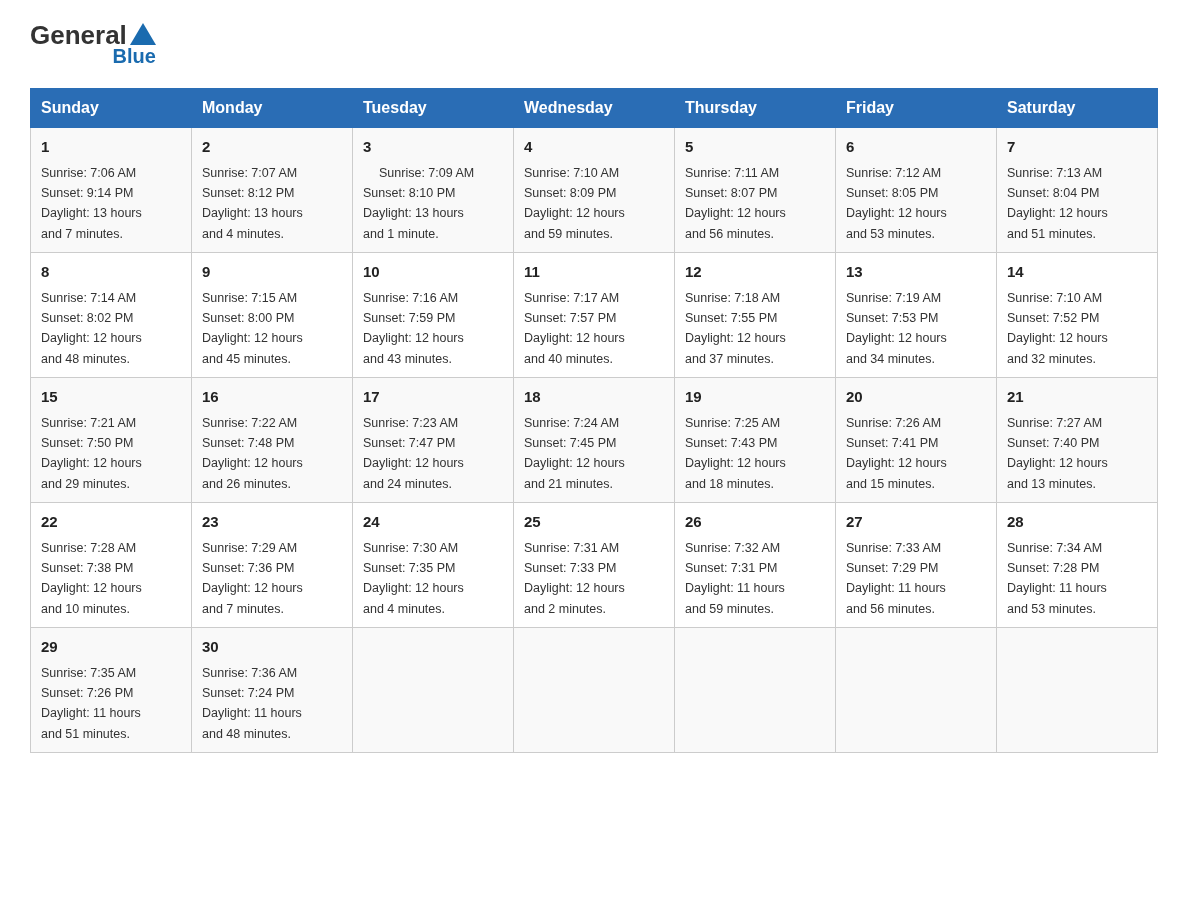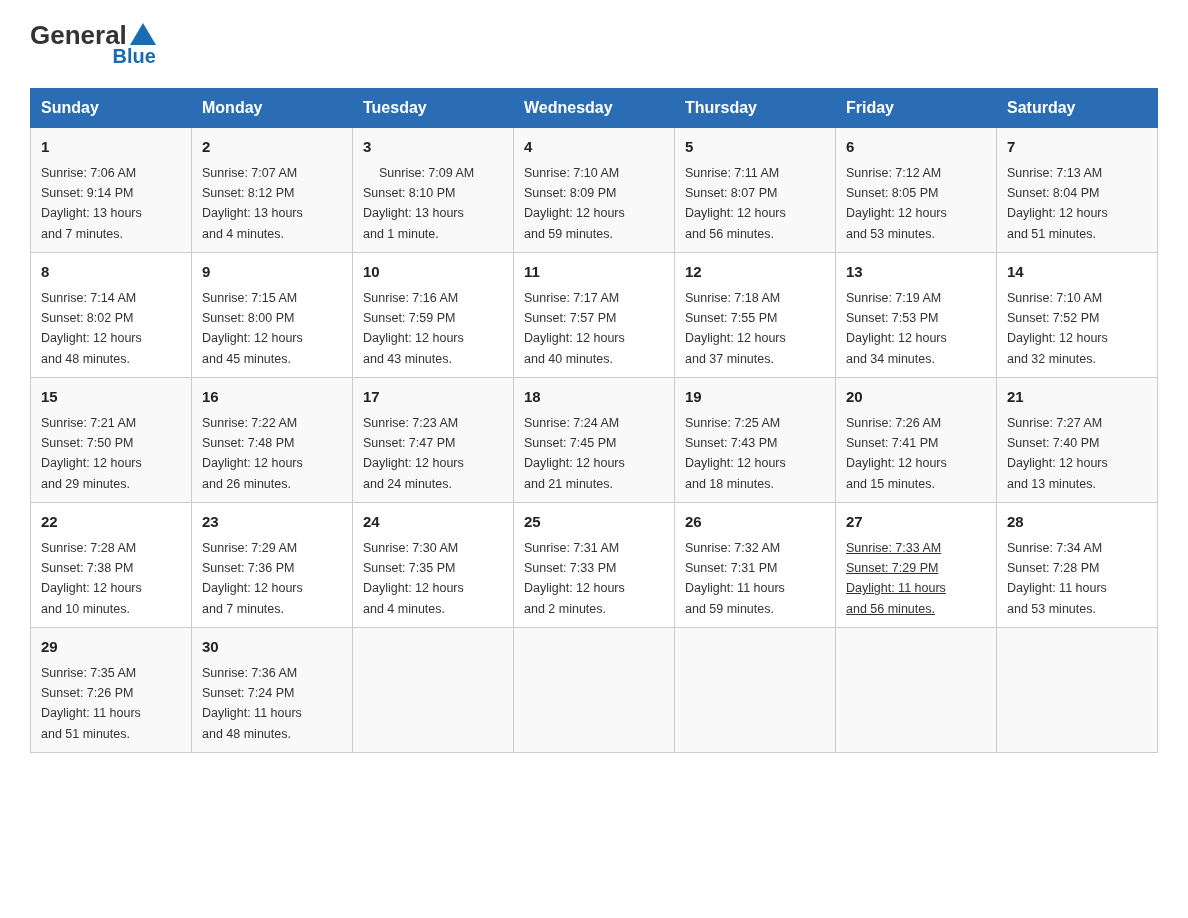--- a/index.html
+++ b/index.html
@@ -228,21 +228,21 @@
 Daylight: 12 hours
 and 4 minutes.</span></td>
         <td><span class="day-number">25</span><span class="day-info" style="white-space: pre-line;">Sunrise: 7:31 AM
 Sunset: 7:33 PM
 Daylight: 12 hours
 and 2 minutes.</span></td>
         <td><span class="day-number">26</span><span class="day-info" style="white-space: pre-line;">Sunrise: 7:32 AM
 Sunset: 7:31 PM
 Daylight: 11 hours
 and 59 minutes.</span></td>
-        <td><span class="day-number">27</span><span class="day-info" style="white-space: pre-line; text-decoration: underline;">Sunrise: 7:33 AM
+        <td><span class="day-number">27</span><span class="day-info" style="white-space: pre-line;">Sunrise: 7:33 AM
 Sunset: 7:29 PM
 Daylight: 11 hours
 and 56 minutes.</span></td>
         <td><span class="day-number">28</span><span class="day-info" style="white-space: pre-line;">Sunrise: 7:34 AM
 Sunset: 7:28 PM
 Daylight: 11 hours
 and 53 minutes.</span></td>
       </tr>
       <tr>
         <td><span class="day-number">29</span><span class="day-info" style="white-space: pre-line;">Sunrise: 7:35 AM

